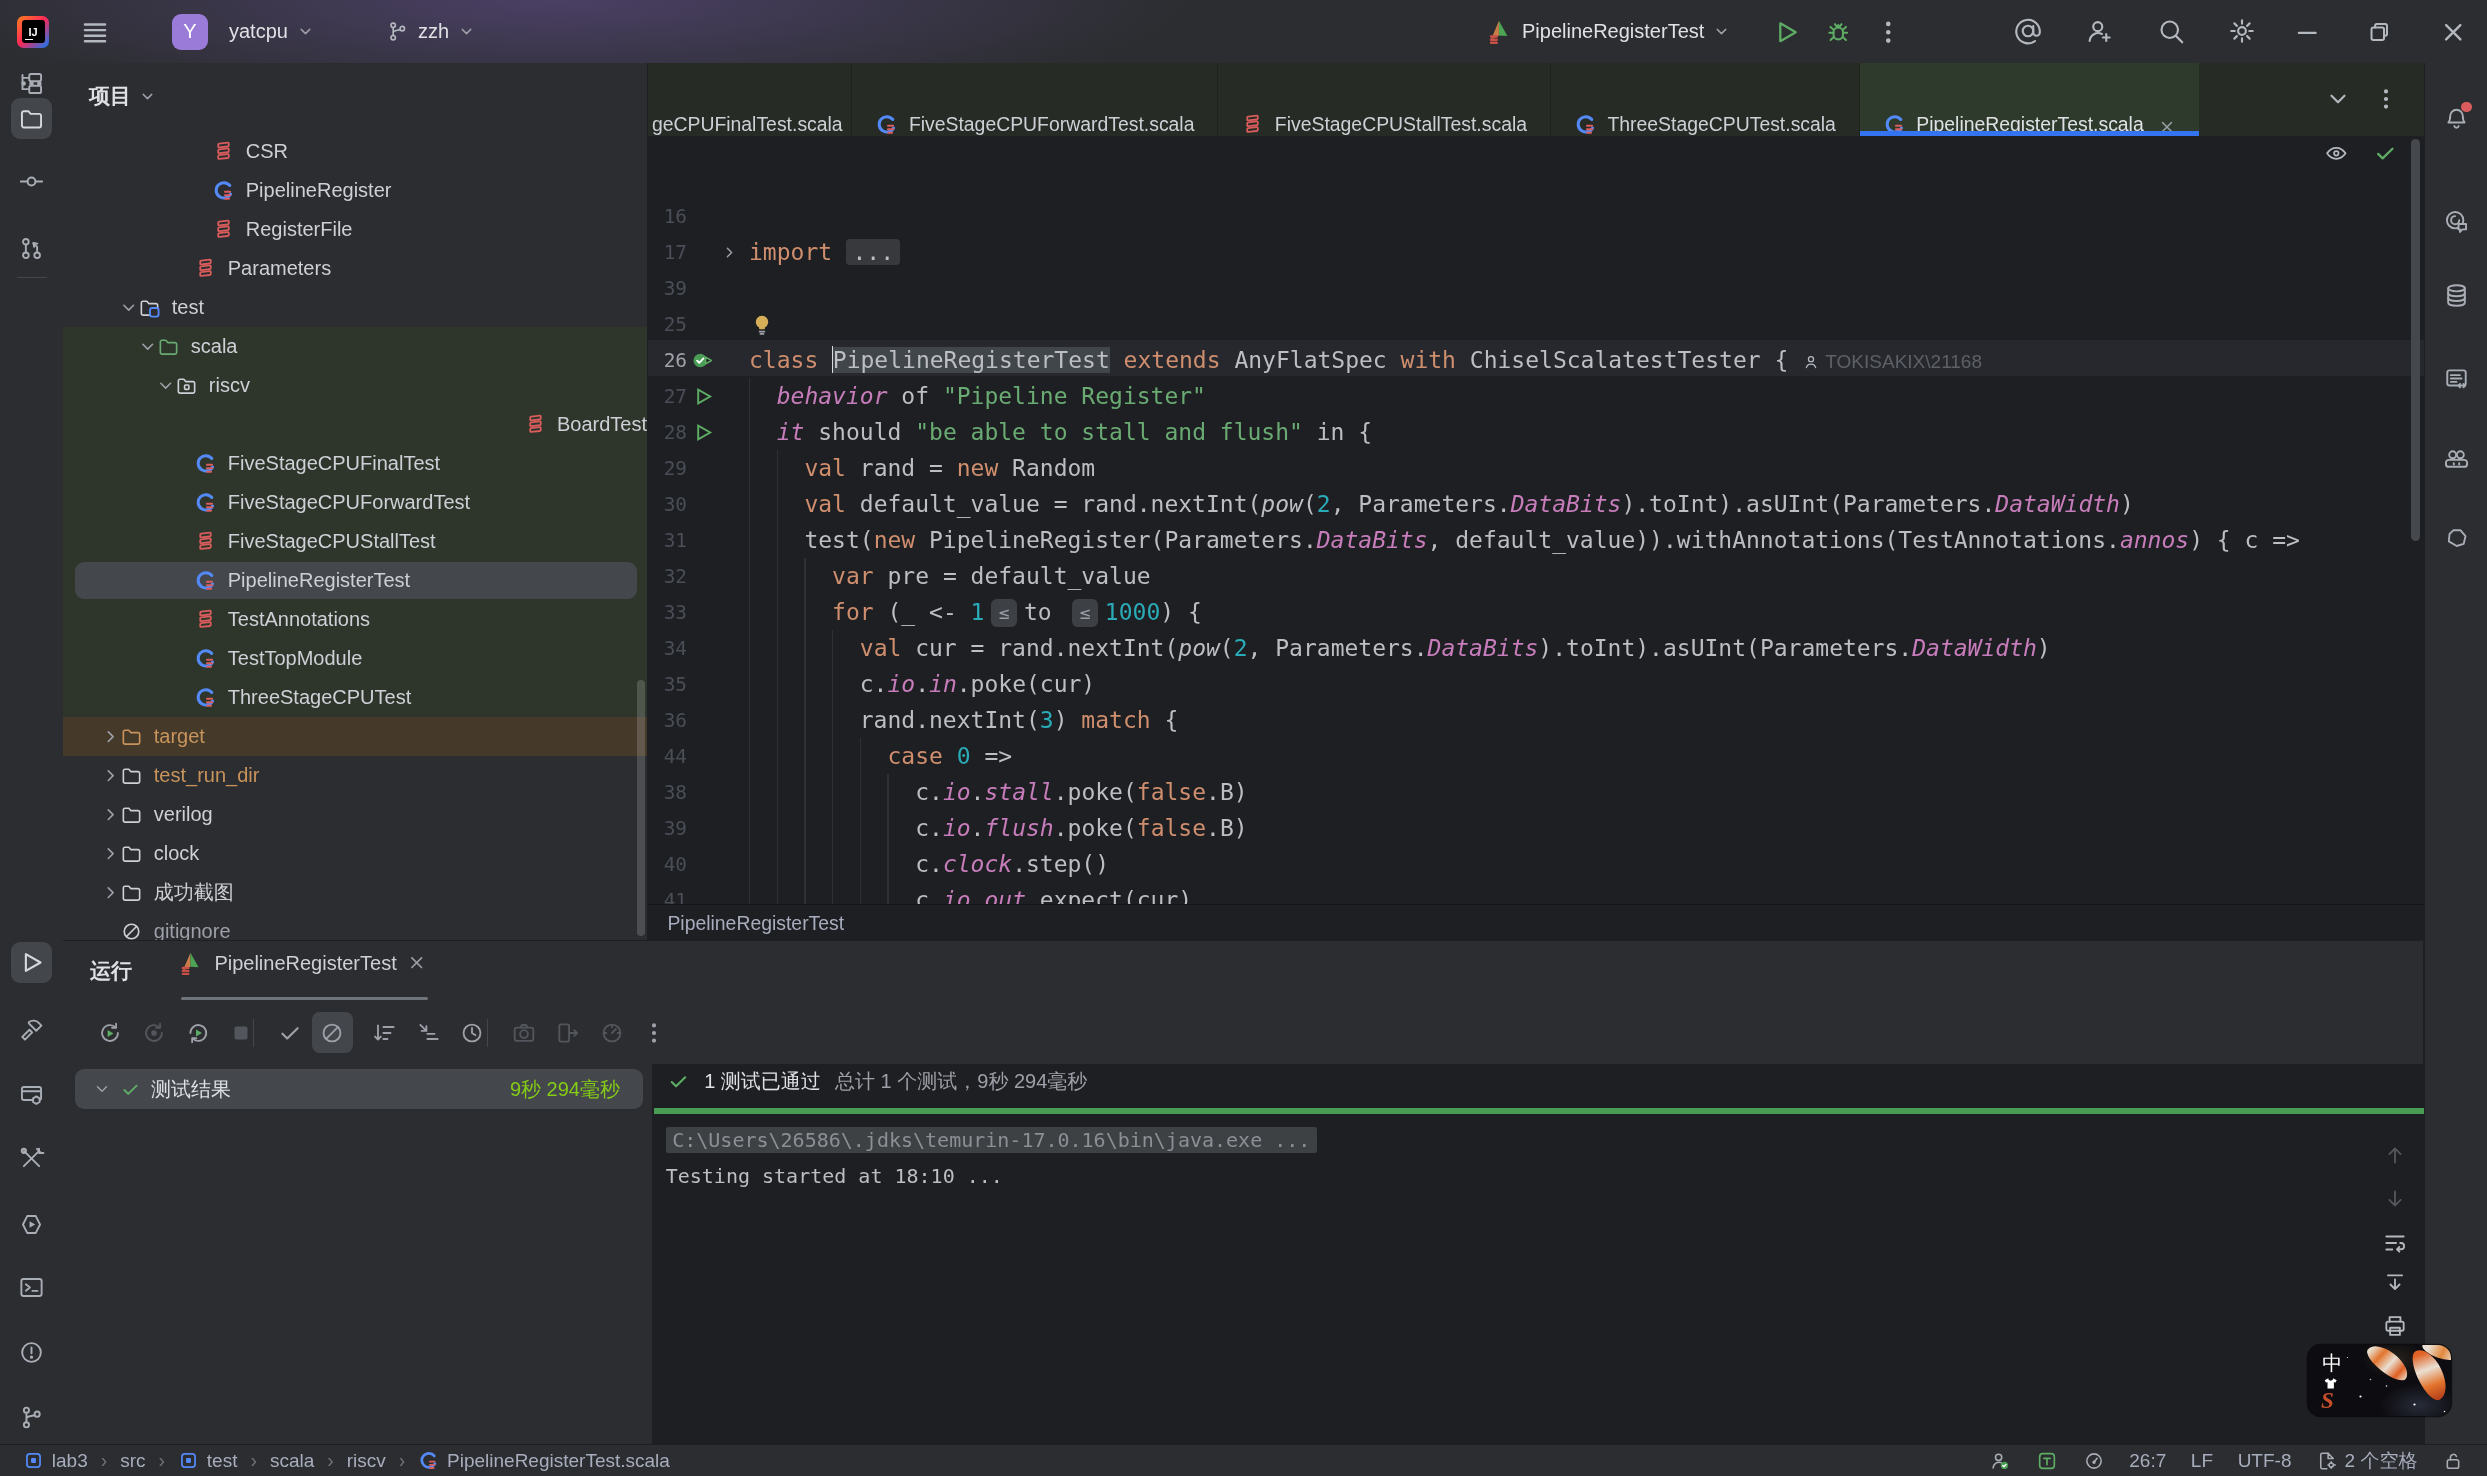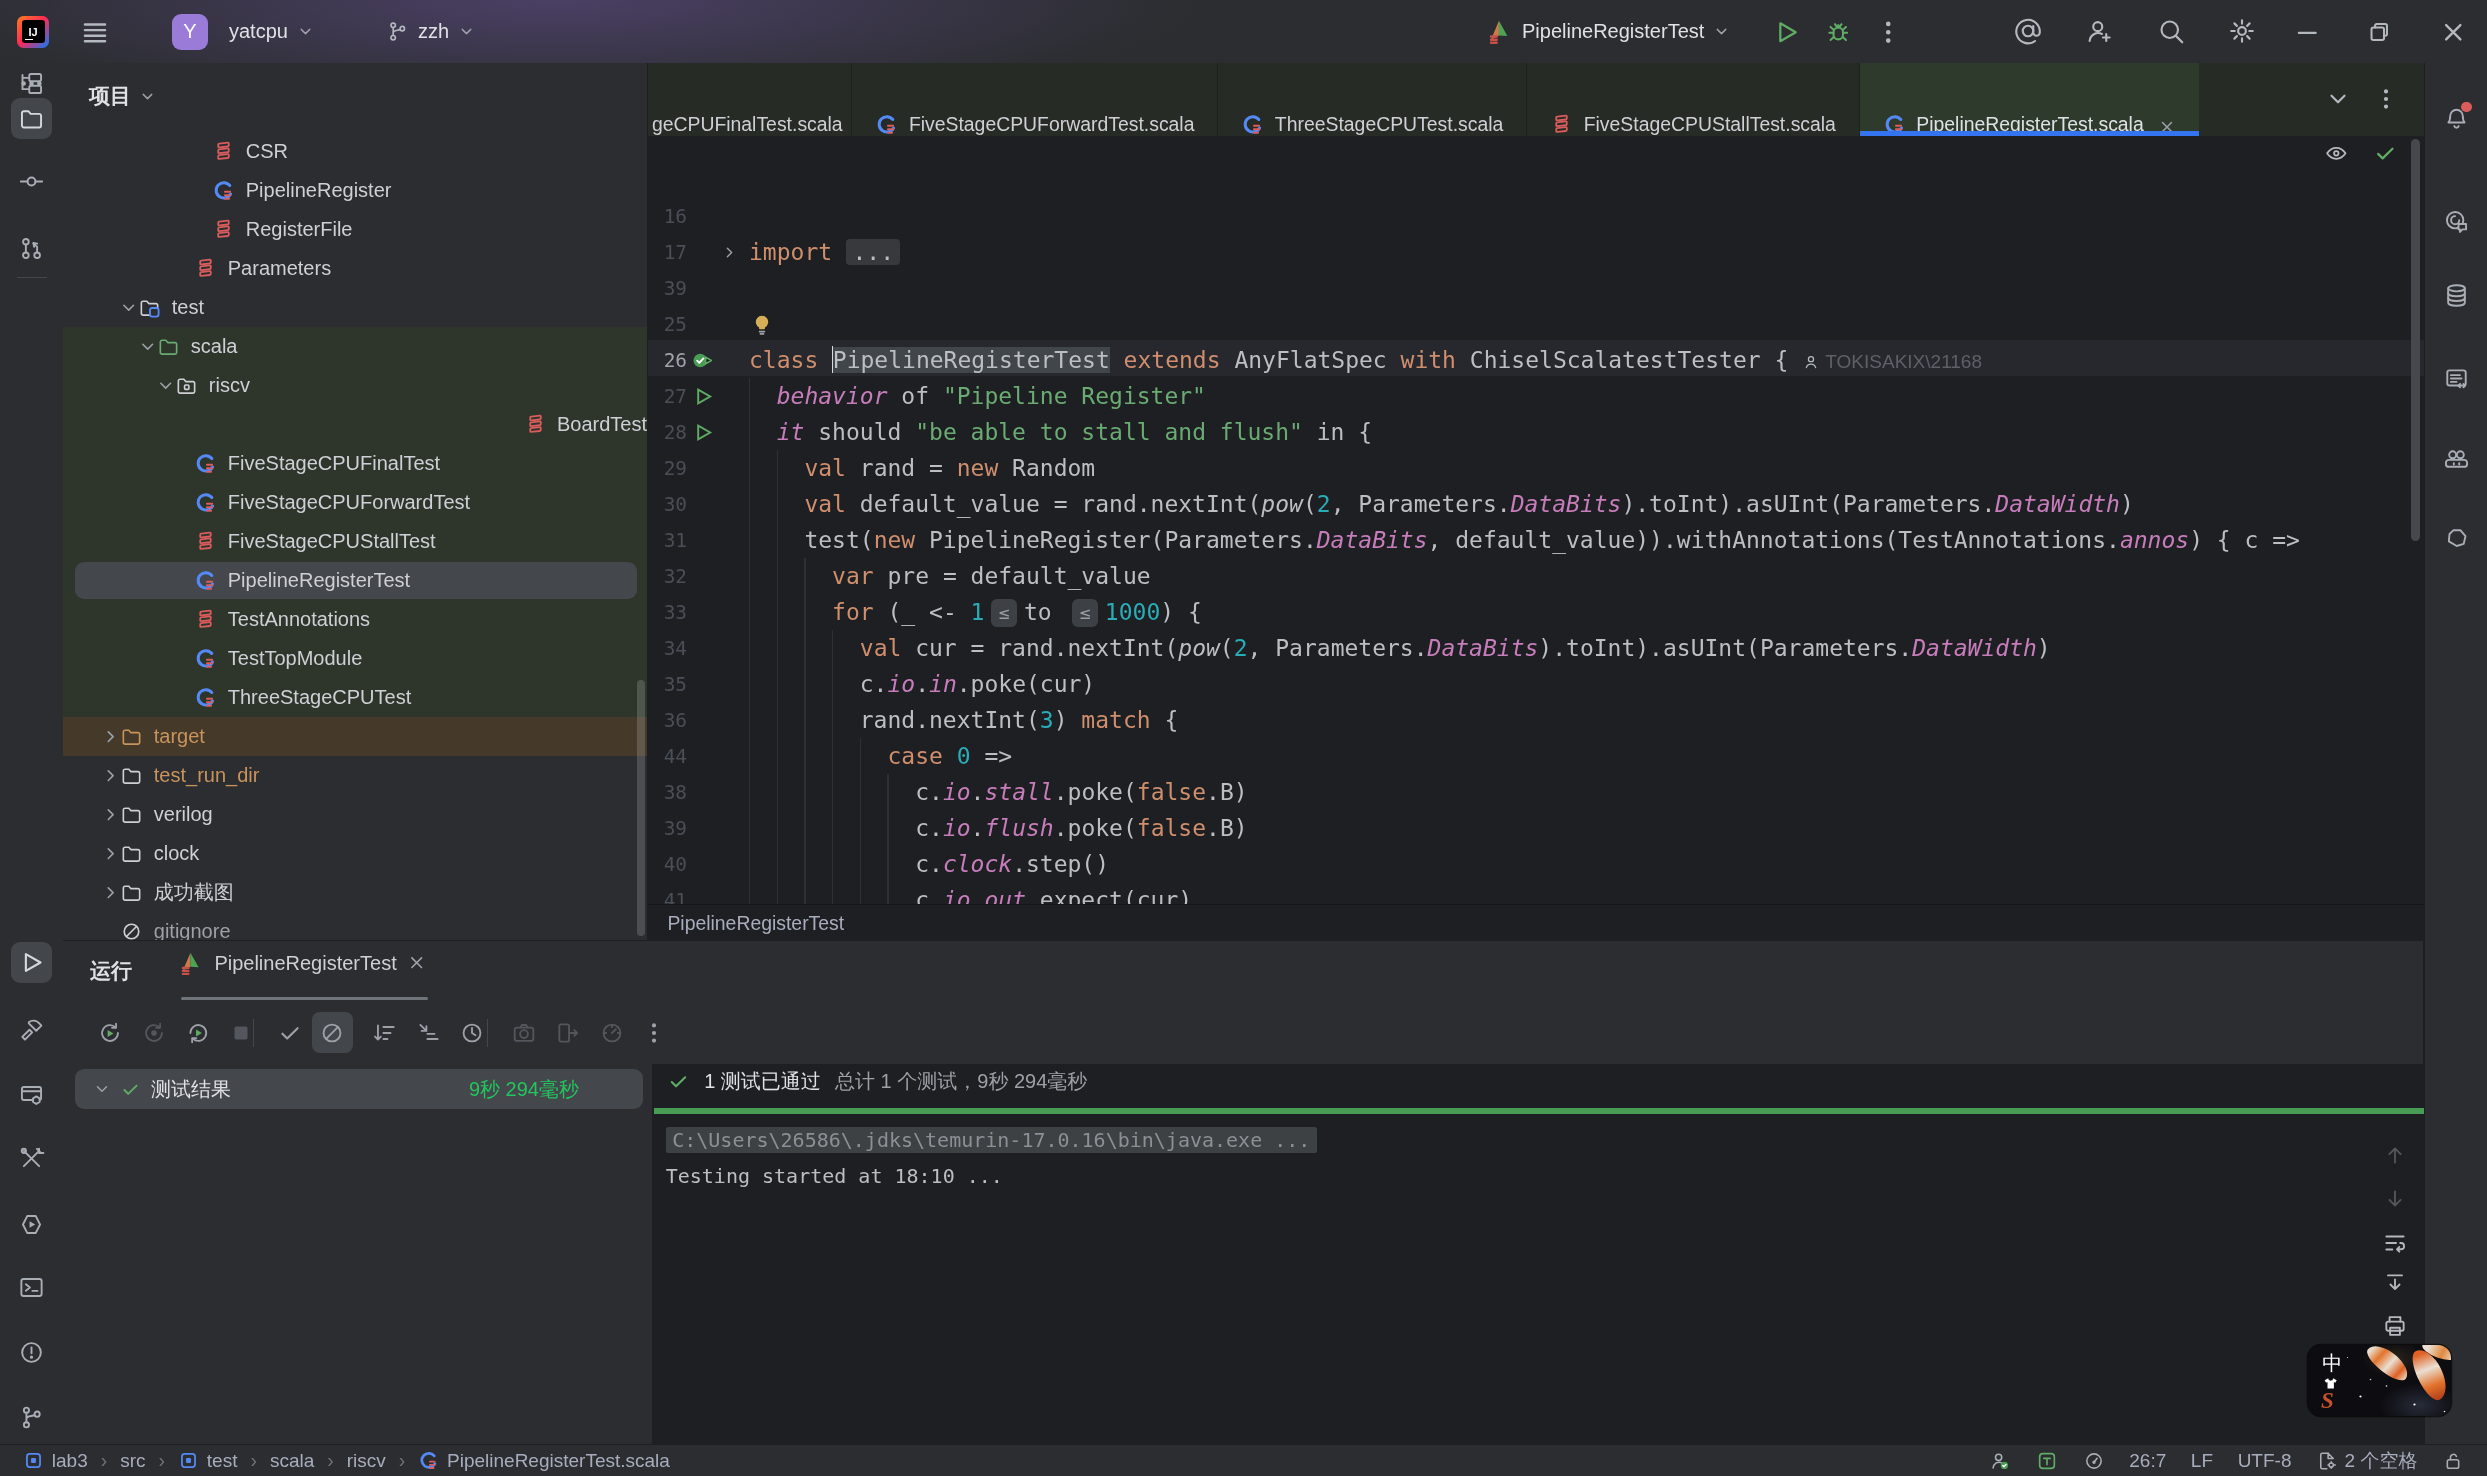--- a/index.html
+++ b/index.html
@@ -701,40 +701,40 @@
             <path d="M18.6 6.8A8 8 0 1 0 19.4 15.6" stroke="#548AF7" stroke-width="3.1"></path>
             <path d="M13.5 13.2h5.4" stroke="#DB5C5C" stroke-width="2.1"></path>
             <path d="M13.5 17h5.4" stroke="#DB5C5C" stroke-width="2.1"></path>
             <path d="M13.8 20.6h4" stroke="#DB5C5C" stroke-width="2.1"></path>
           </svg>
         </span>
         <span>FiveStageCPUForwardTest.scala</span>
       </div>
       <div class="tab">
         <span class="tabic">
-          <svg viewBox="0 0 24 24" width="100%" height="100%" fill="none" stroke-linecap="round">
-            <path d="M18.6 6.8A8 8 0 1 0 19.4 15.6" stroke="#548AF7" stroke-width="3.1"></path>
-            <path d="M13.5 13.2h5.4" stroke="#DB5C5C" stroke-width="2.1"></path>
-            <path d="M13.5 17h5.4" stroke="#DB5C5C" stroke-width="2.1"></path>
-            <path d="M13.8 20.6h4" stroke="#DB5C5C" stroke-width="2.1"></path>
-          </svg>
-        </span>
-        <span>ThreeStageCPUTest.scala</span>
-      </div>
-      <div class="tab">
-        <span class="tabic">
           <svg viewBox="0 0 24 24" width="100%" height="100%" fill="none" stroke="#DB5C5C" stroke-width="1.9" stroke-linejoin="round">
             <g transform="skewY(-6) translate(0 1)">
               <rect x="6.5" y="3.5" width="11" height="4" rx="1"></rect>
               <rect x="6.5" y="9.5" width="11" height="4" rx="1"></rect>
               <rect x="6.5" y="15.5" width="11" height="4" rx="1"></rect>
             </g>
           </svg>
         </span>
         <span>FiveStageCPUStallTest.scala</span>
+      </div>
+      <div class="tab">
+        <span class="tabic">
+          <svg viewBox="0 0 24 24" width="100%" height="100%" fill="none" stroke-linecap="round">
+            <path d="M18.6 6.8A8 8 0 1 0 19.4 15.6" stroke="#548AF7" stroke-width="3.1"></path>
+            <path d="M13.5 13.2h5.4" stroke="#DB5C5C" stroke-width="2.1"></path>
+            <path d="M13.5 17h5.4" stroke="#DB5C5C" stroke-width="2.1"></path>
+            <path d="M13.8 20.6h4" stroke="#DB5C5C" stroke-width="2.1"></path>
+          </svg>
+        </span>
+        <span>ThreeStageCPUTest.scala</span>
       </div>
       <div class="tab active">
         <span class="tabic">
           <svg viewBox="0 0 24 24" width="100%" height="100%" fill="none" stroke-linecap="round">
             <path d="M18.6 6.8A8 8 0 1 0 19.4 15.6" stroke="#548AF7" stroke-width="3.1"></path>
             <path d="M13.5 13.2h5.4" stroke="#DB5C5C" stroke-width="2.1"></path>
             <path d="M13.5 17h5.4" stroke="#DB5C5C" stroke-width="2.1"></path>
             <path d="M13.8 20.6h4" stroke="#DB5C5C" stroke-width="2.1"></path>
           </svg>
         </span>
@@ -1022,21 +1022,21 @@
             <svg viewBox="0 0 24 24" width="100%" height="100%" fill="none" stroke="currentColor" stroke-width="2" stroke-linecap="round" stroke-linejoin="round">
               <path d="M6 9l6 6 6-6"></path>
             </svg>
           </span>
         <span class="ic icb" style="color:#5FAD65;margin-right:10.4px">
             <svg viewBox="0 0 24 24" width="100%" height="100%" fill="none" stroke="currentColor" stroke-width="2.2" stroke-linecap="round" stroke-linejoin="round">
               <path d="M5 12.6l4.4 4.4L19 7.6"></path>
             </svg>
           </span>
         <span style="color:#DFE1E5">测试结果</span>
-        <span style="margin-left:auto;margin-right:64px;color:#22c55e">9秒 294毫秒</span>
+        <span style="margin-left:auto;margin-right:23px;color:#84cc16">9秒 294毫秒</span>
       </div>
     </div>
     <div id="rp-split"></div>
     <div id="console">
       <div id="csummary">
         <span class="ic icb" style="color:#5FAD65">
             <svg viewBox="0 0 24 24" width="100%" height="100%" fill="none" stroke="currentColor" stroke-width="2.2" stroke-linecap="round" stroke-linejoin="round">
               <path d="M5 12.6l4.4 4.4L19 7.6"></path>
             </svg>
           </span>

